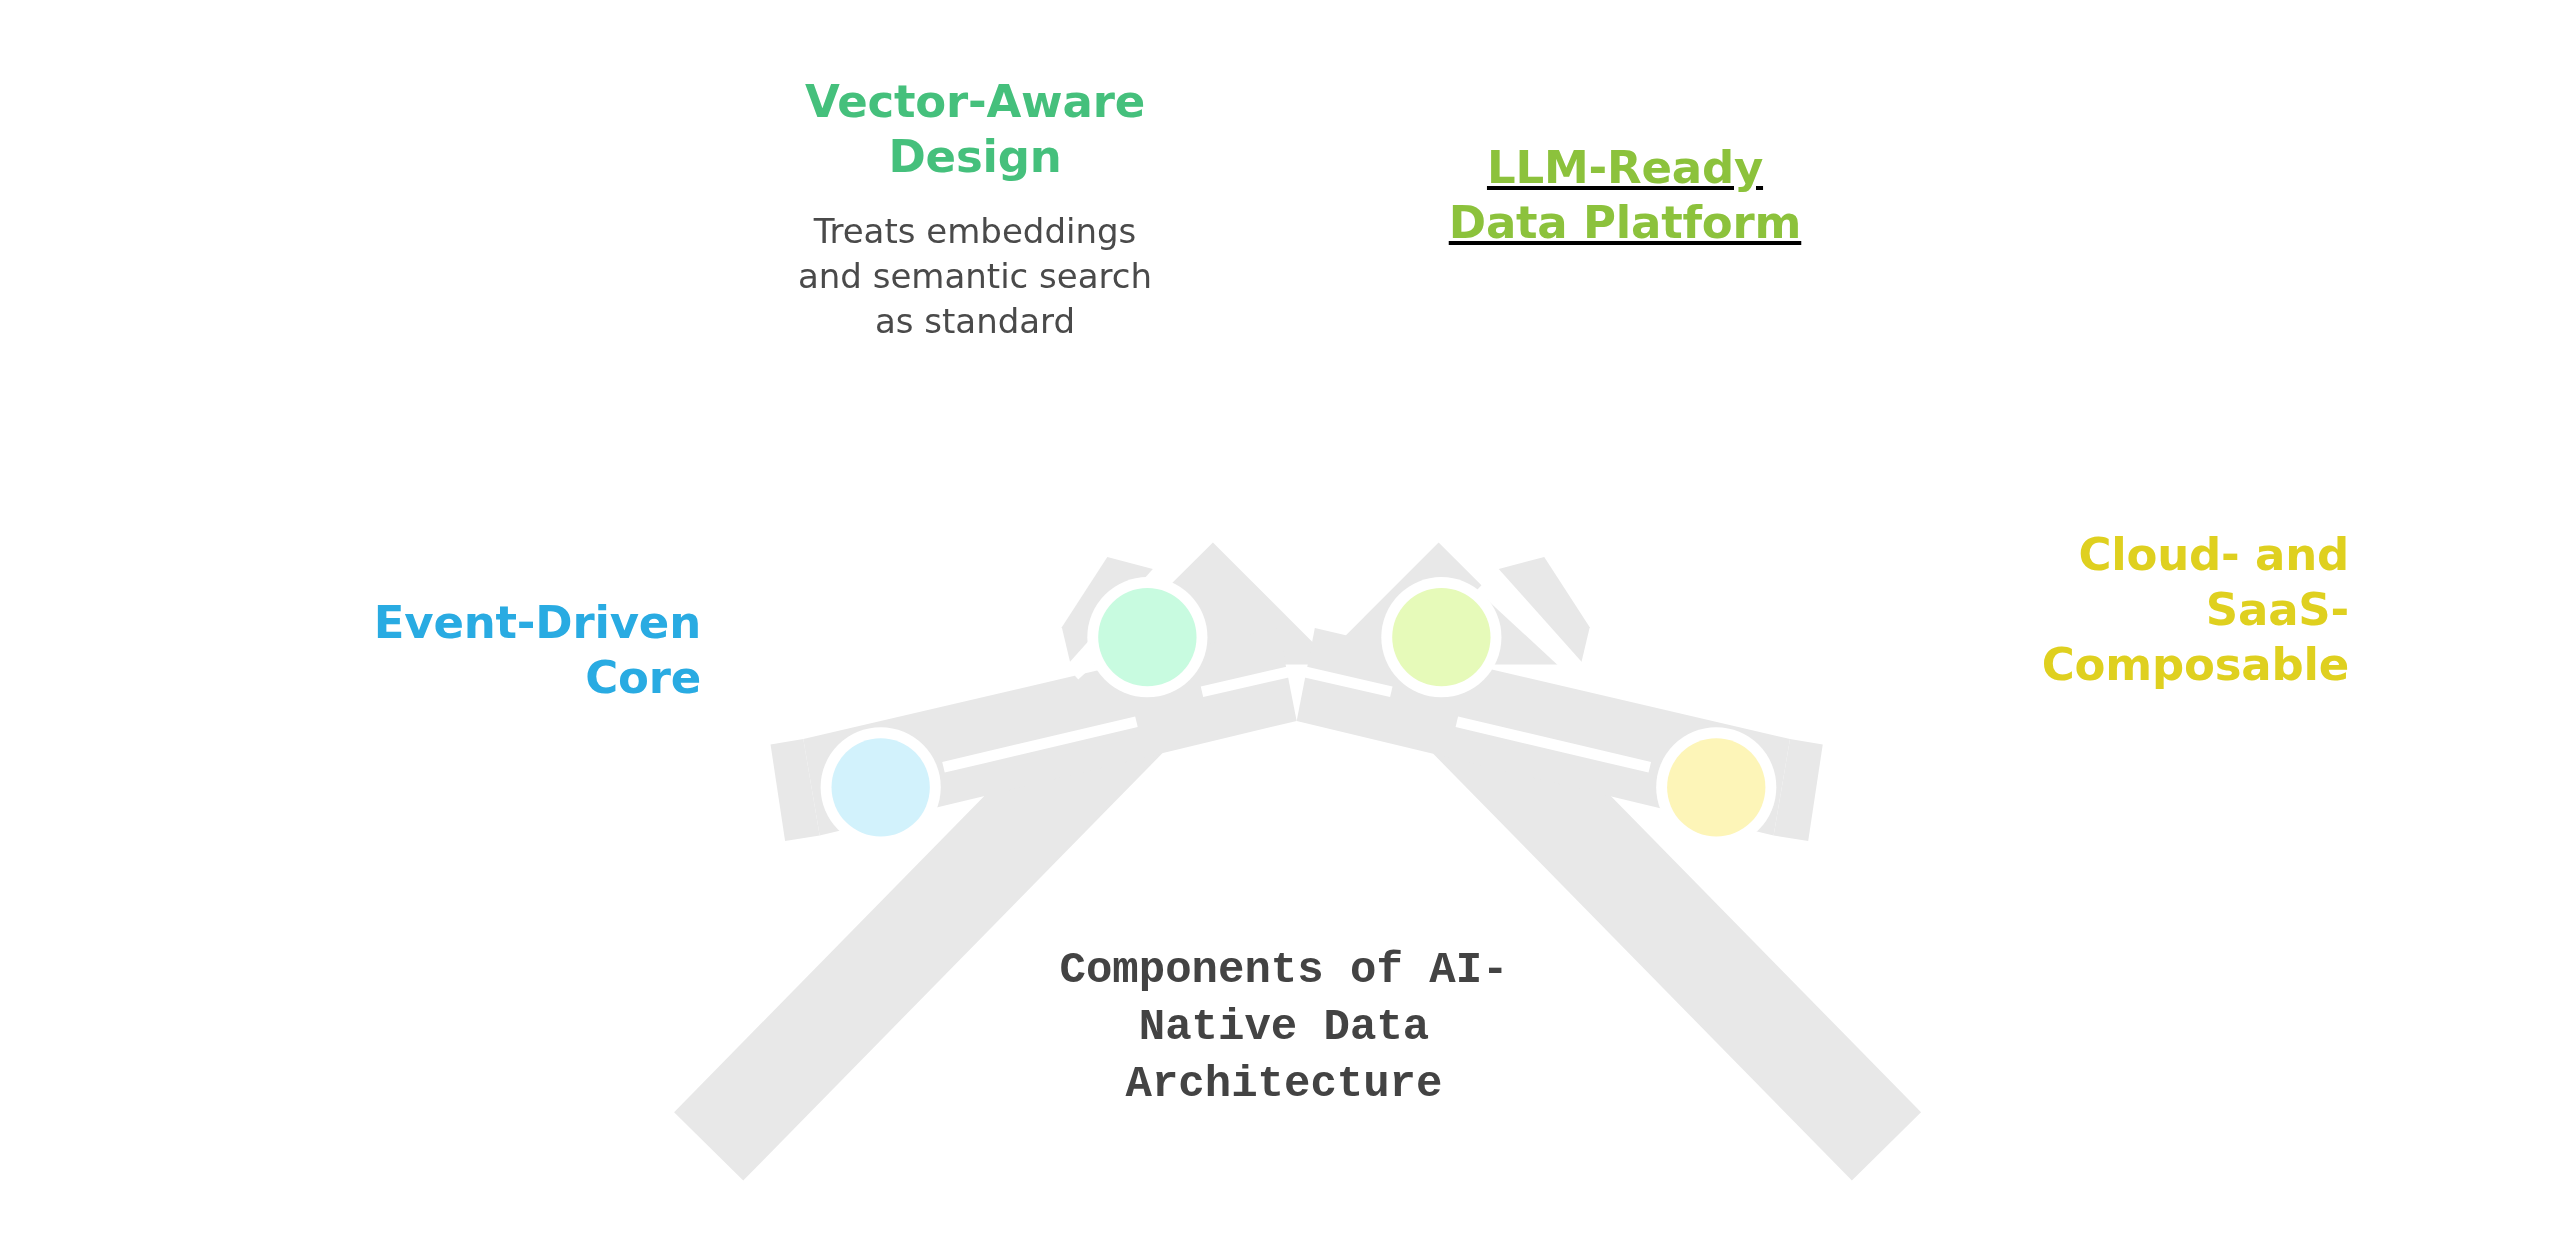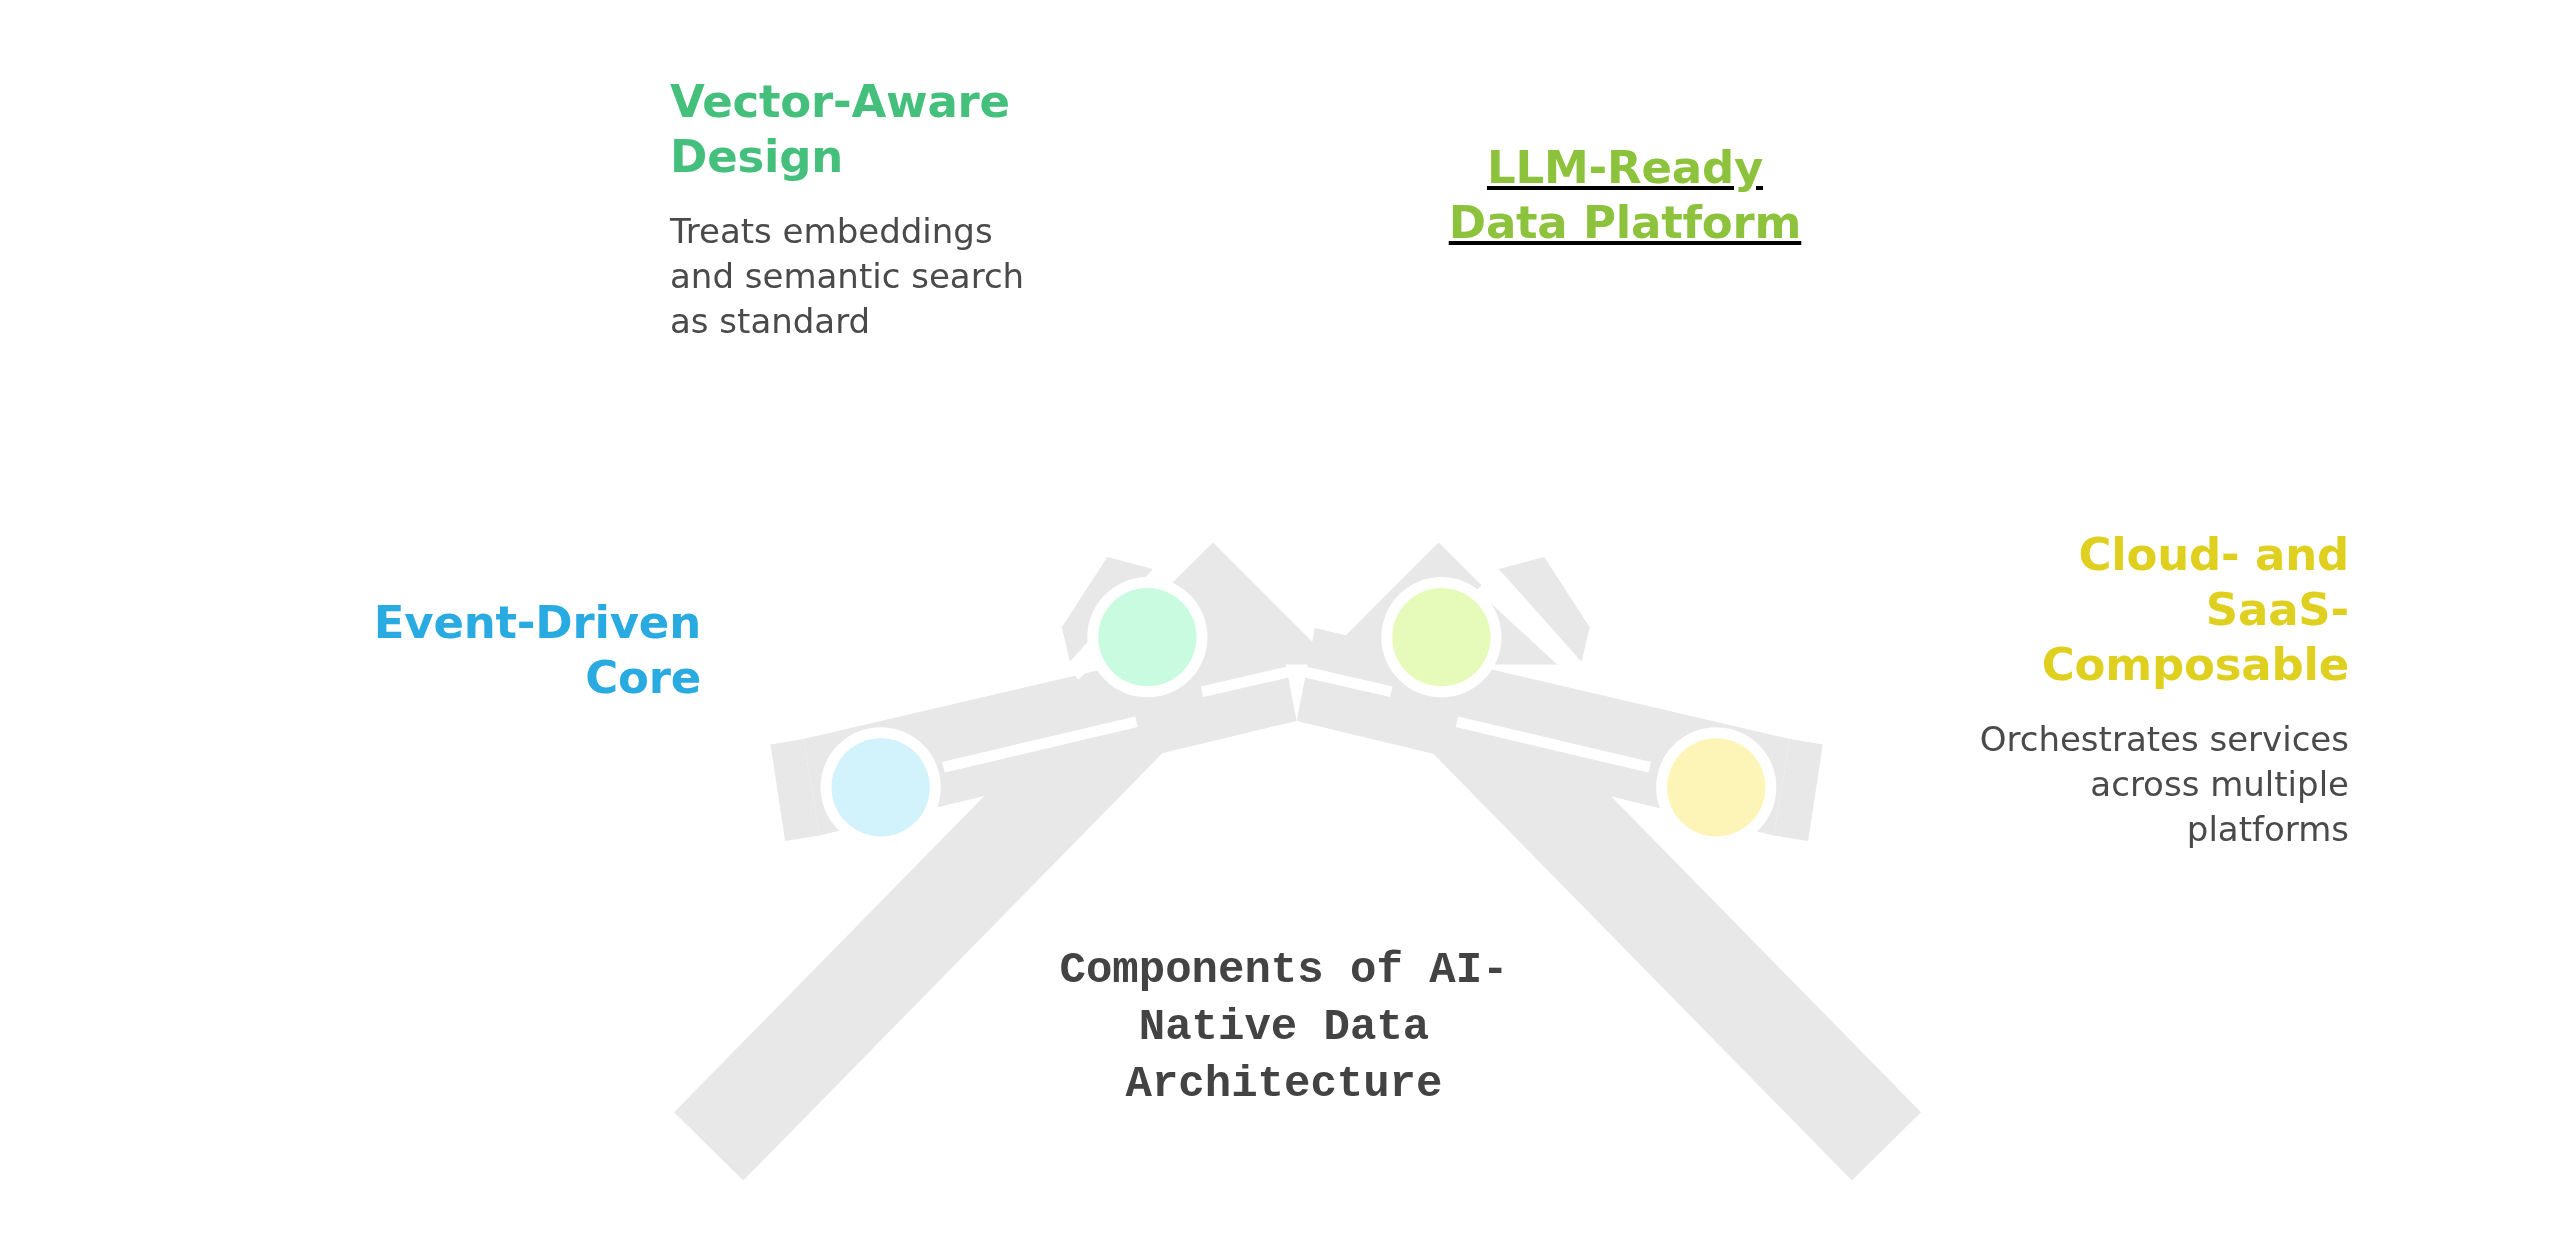--- a/index.html
+++ b/index.html
@@ -26,21 +26,21 @@
     font-family:"DejaVu Sans", sans-serif;
     font-weight:400;
     font-size:34px;
     line-height:1.33;
     color:#4a4a4a;
     margin:0;
     white-space:pre-line;
   }
 
   
-  #lbl-vector{ left:670px;  top:75px;  width:492px; text-align:left; }
+  #lbl-vector{ left:729px;  top:75px;  width:492px; text-align:center; }
   #lbl-llm   { left:1393px; top:141px; width:464px; text-align:center;text-decoration:underline; }
   #lbl-event { left:273px;  top:596px; width:428px; text-align:right;  }
   #lbl-cloud { left:1894px; top:528px; width:455px; text-align:right;   }
 
   #center-title{
     position:absolute;
     left:1011px; top:942px; width:546px;
     text-align:center;
     font-family:"DejaVu Sans", sans-serif;
     font-weight:700;
@@ -126,23 +126,20 @@
 
   <div class="label-block" id="lbl-event">
     <p class="label-title" style="color: rgb(41, 171, 226);">Event-Driven
 Core</p>
   </div>
 
   <div class="label-block" id="lbl-cloud">
     <p class="label-title" style="color: rgb(223, 208, 31);">Cloud- and
 SaaS-
 Composable</p>
-    <p class="label-desc" style="color: rgb(74, 74, 74);">Orchestrates services
-across multiple
-platforms</p>
   </div>
 
   <div id="center-title" style="color: rgb(67, 67, 67); font-family: Liberation Mono, monospace;">Components of AI-
 Native Data
 Architecture</div>
 
 </div>
 
 
 </body></html>

